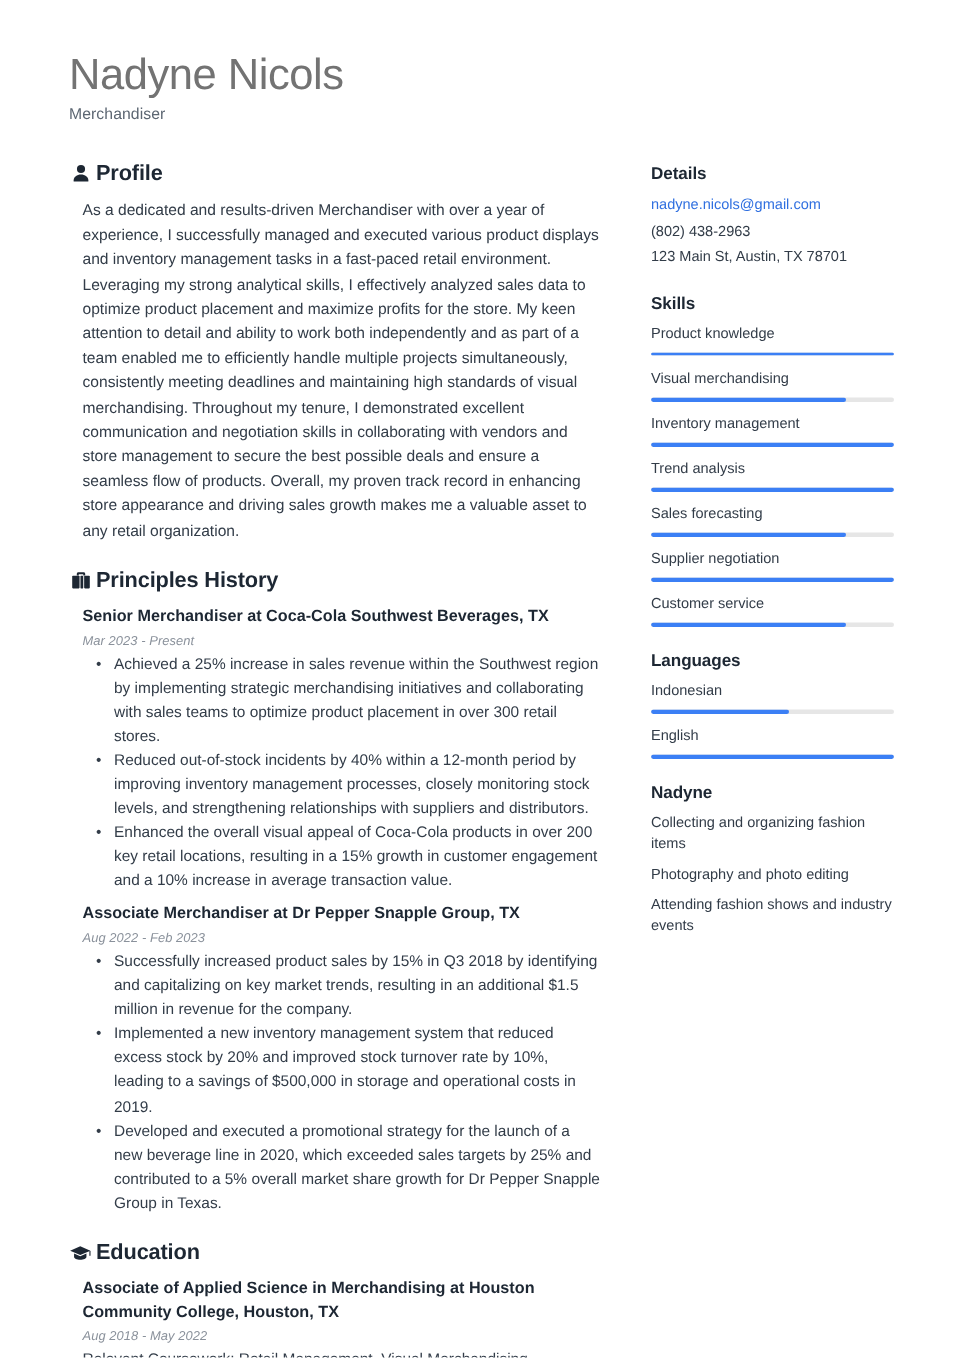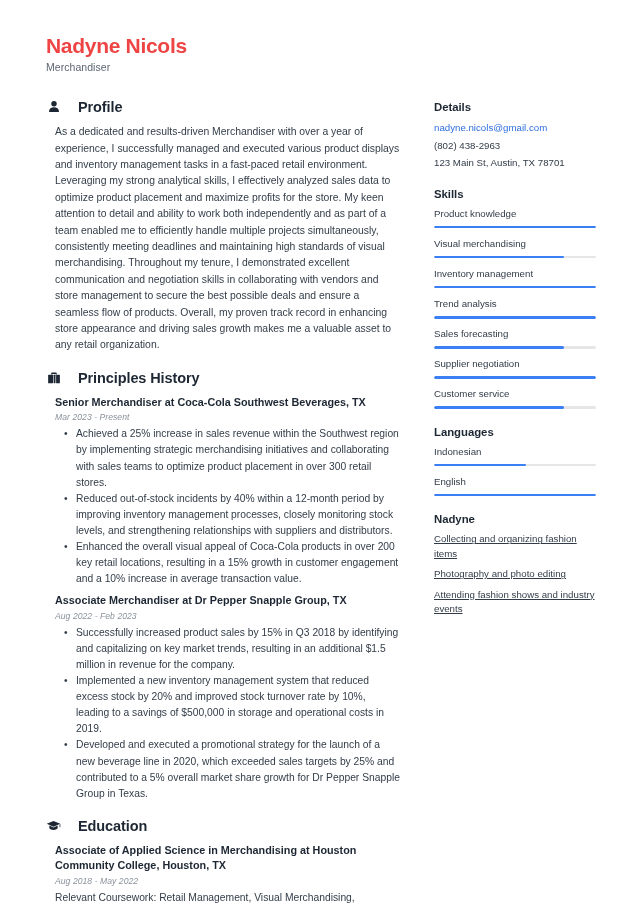--- a/index.html
+++ b/index.html
@@ -17,24 +17,24 @@
     position: relative;
     width: 640px;
     height: 905px;
     padding: 34px 44px 0 46px;
   }
 
   
   .header { margin-bottom: 26px; }
 
   .full-name {
-    font-size: 21px;
-    font-weight: bold;
+    font-size: 29px;
+    font-weight: normal;
     letter-spacing: -0.3px;
-    color: #ef4444;
+    color: #737373;
     line-height: 1.15;
   }
 
   .job-title {
     font-size: 10.5px;
     color: #5c6672;
     margin-top: 3px;
     letter-spacing: 0.05px;
   }
 
@@ -47,21 +47,21 @@
 
   .col-main  { width: 355px; flex: 0 0 355px; }
   .col-side  { width: 162px; flex: 0 0 162px; padding-top: 2px; }
 
   
   .section { margin-bottom: 16px; }
 
   .section-head {
     display: flex;
     align-items: center;
-    gap: 17px;
+    gap: 3px;
     margin-bottom: 9px;
   }
 
   .section-head .sec-icon {
     width: 15px;
     height: 15px;
     display: inline-flex;
     align-items: center;
     justify-content: center;
     color: #1d2733;
@@ -188,21 +188,20 @@
     height: 100%;
     background: #3b7ff5;
     border-radius: 2px;
   }
 
   .hobby-item {
     font-size: 9.7px;
     line-height: 14.4px;
     color: #323c48;
     margin-bottom: 6px;
-    text-decoration: underline;
   }
 </style>
 </head>
 <body>
 
 <div class="page">
 
   <div class="header">
     <div class="full-name">Nadyne Nicols</div>
     <div class="job-title">Merchandiser</div>

